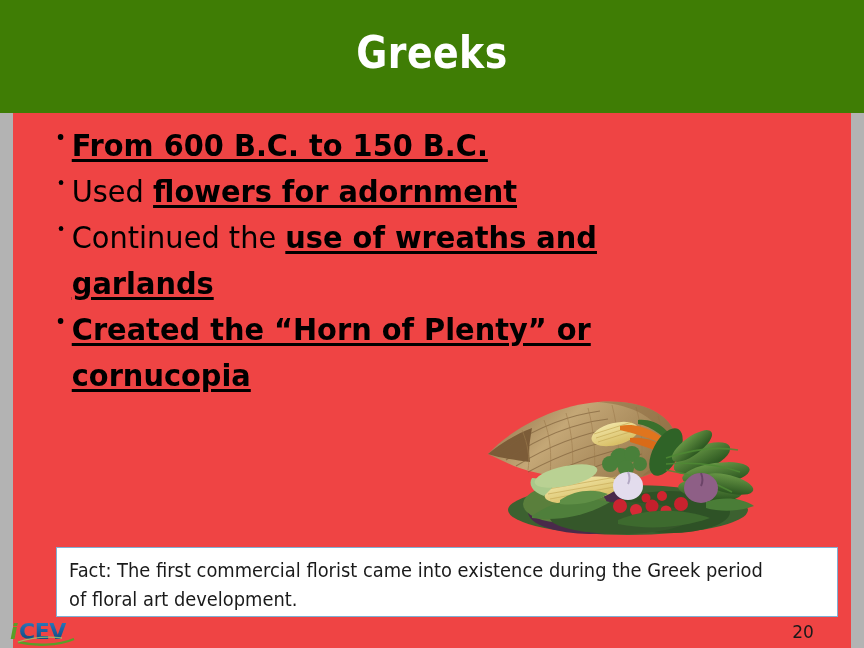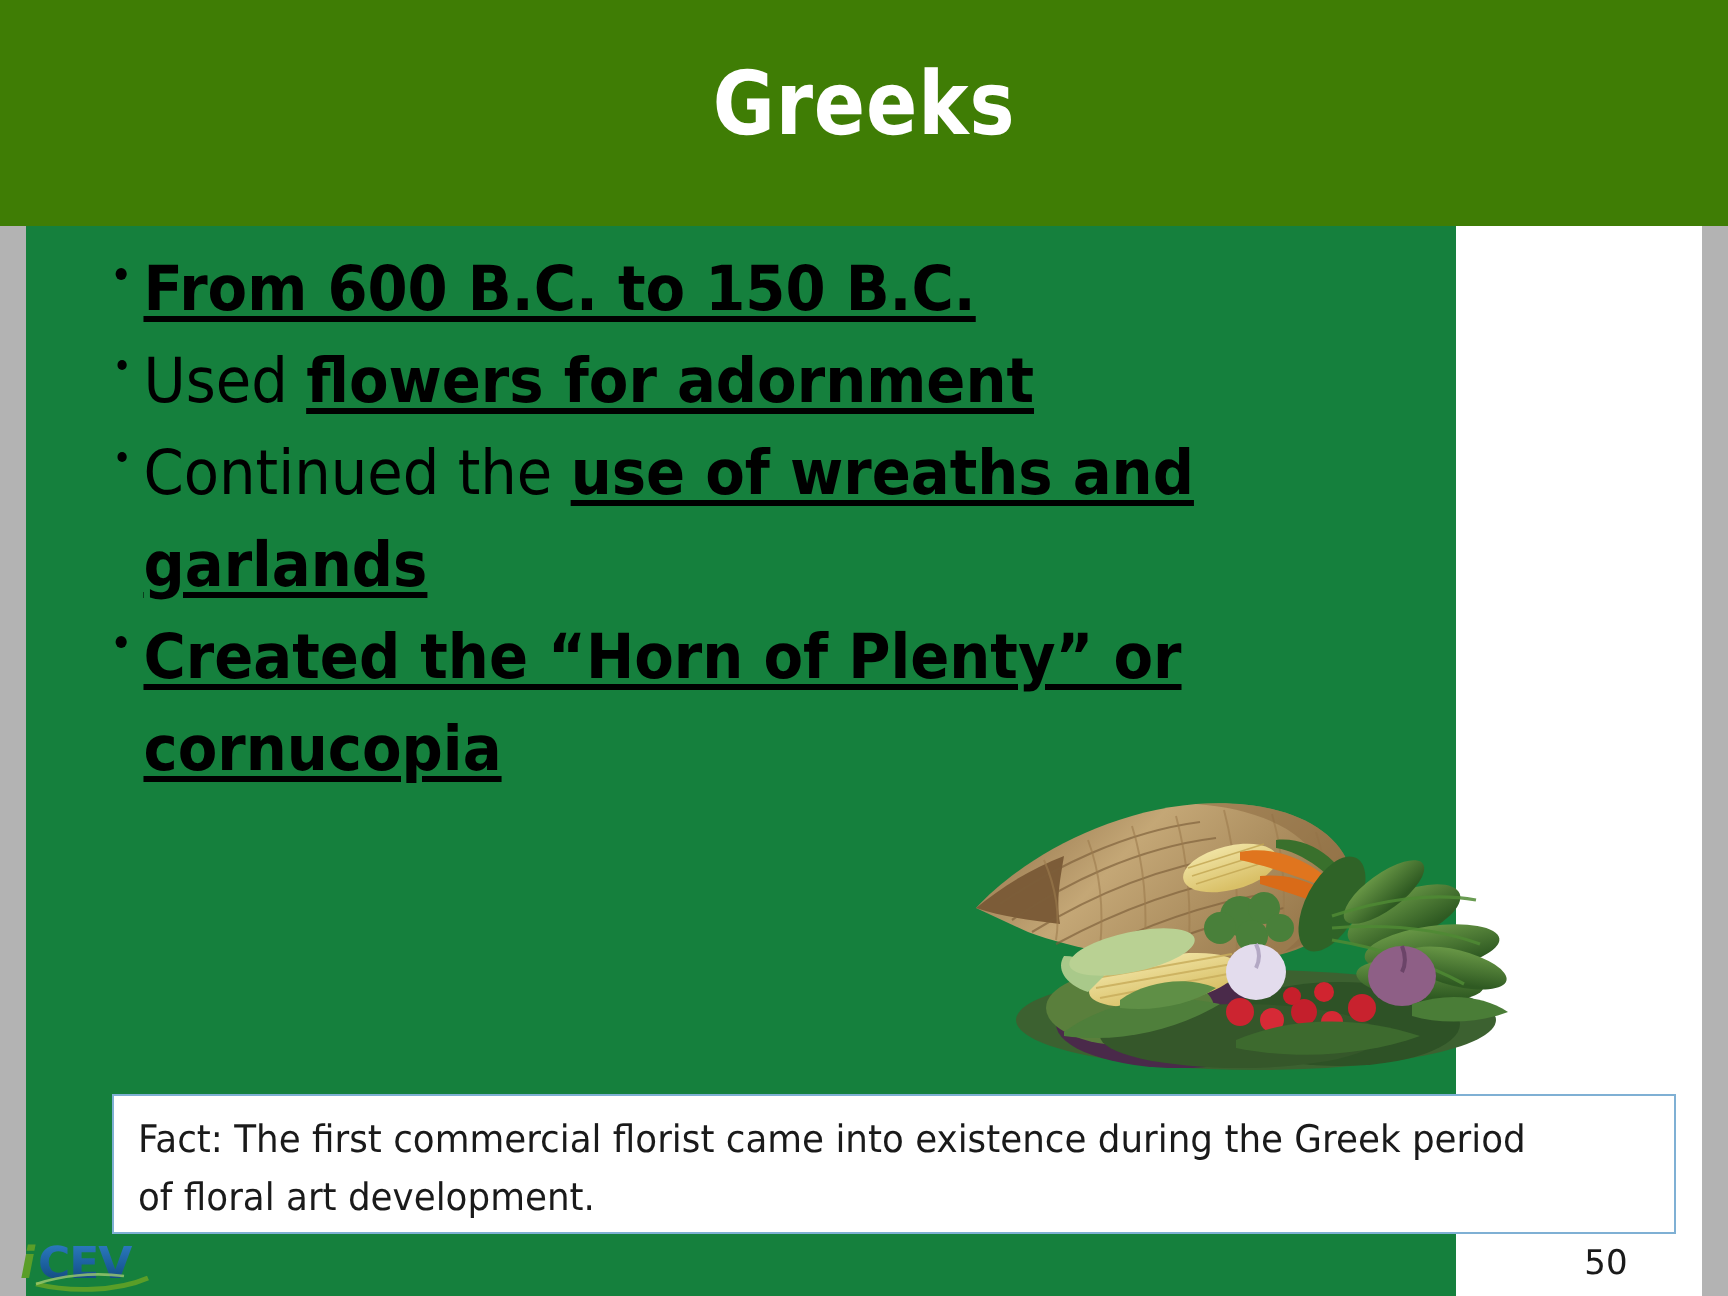--- a/index.html
+++ b/index.html
@@ -9,23 +9,23 @@
   }
   body {
     width: 864px;
     height: 648px;
     overflow: hidden;
     font-family: "Liberation Sans", sans-serif;
   }
 
   .slide {
     position: relative;
-    width: 728px;
+    width: 864px;
     height: 648px;
-    background: #15803d;
+    background: #ef4444;
   }
 
   
   .band-left {
     position: absolute;
     left: 0;
     top: 113px;
     width: 13px;
     height: 535px;
     background: #b3b3b3;
@@ -325,15 +325,15 @@
           <stop offset="1" stop-color="#123f6d"></stop>
         </linearGradient>
       </defs>
       <text x="0" y="21" font-family="DejaVu Sans, sans-serif" font-size="22" font-weight="bold" font-style="italic" fill="#5a9e28">i</text>
       <text x="9" y="21" font-family="DejaVu Sans, sans-serif" font-size="22" font-weight="bold" fill="url(#blueG)" letter-spacing="-0.5">CEV</text>
       <path d="M8 24 C24 28 48 28 64 21" stroke="#5a9e28" stroke-width="2.4" fill="none"></path>
       <path d="M8 24 C20 20 36 18 52 20" stroke="#9fc96f" stroke-width="1.3" fill="none" opacity="0.8"></path>
     </svg>
   </div>
 
-  <div class="page-number">50</div>
+  <div class="page-number">20</div>
 
 </div>
 
 </body></html>

